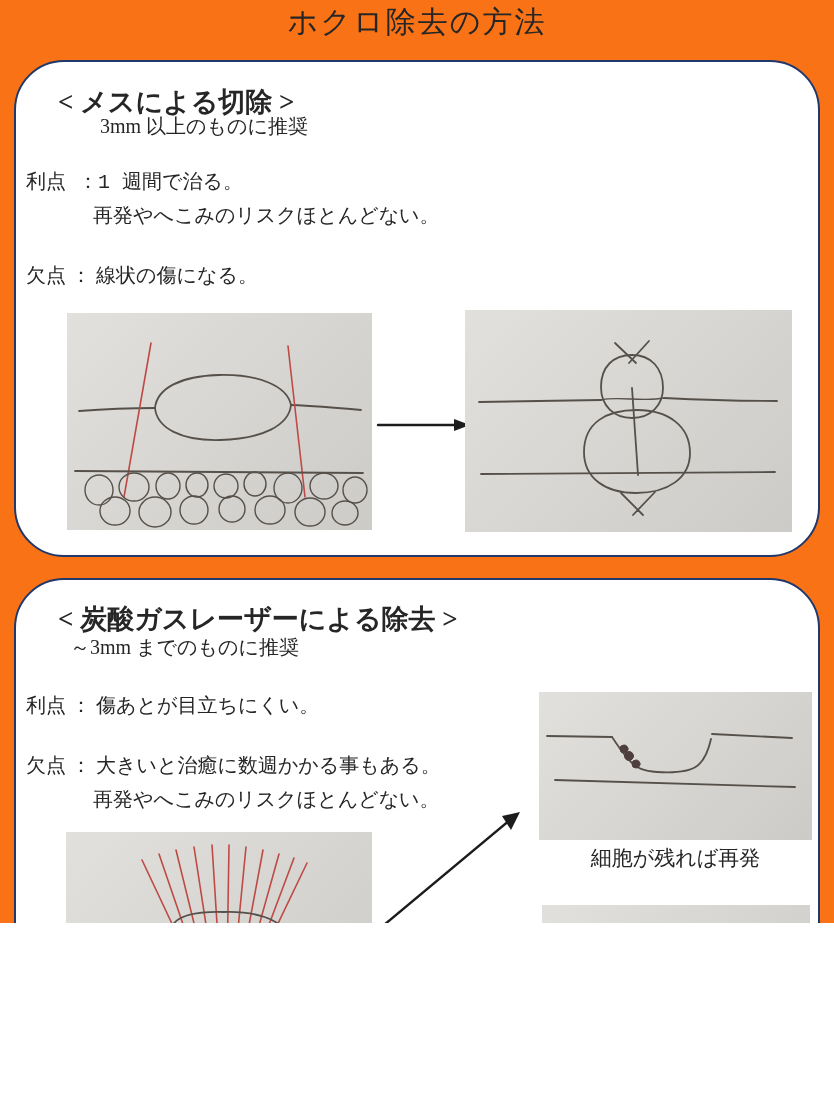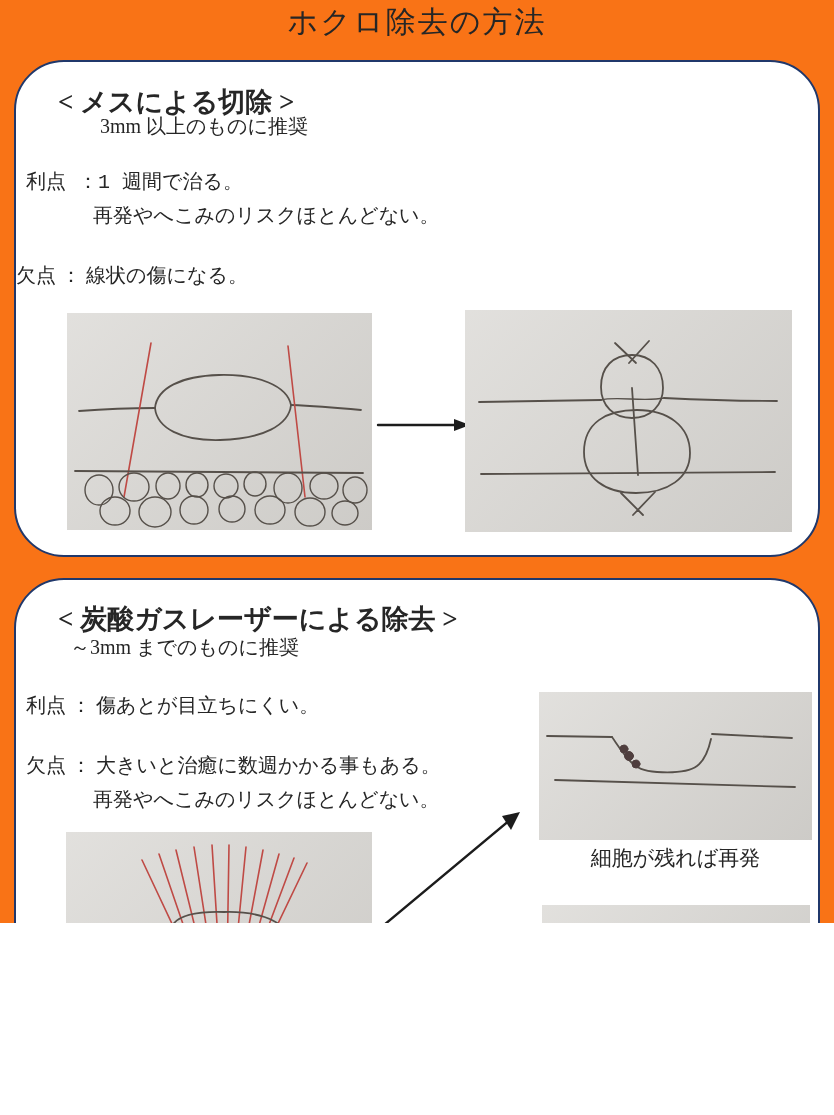--- a/index.html
+++ b/index.html
@@ -50,21 +50,21 @@
 <div class="page">
 
   <div class="title">ホクロ除去の方法</div>
 
   <div class="box box1">
     <div class="txt heading" style="left:42px; top:22px;">&lt; メスによる切除 &gt;</div>
     <div class="txt" style="left:68px; top:51px;margin-left:16px;">3mm 以上のものに推奨</div>
 
     <div class="txt" style="left:10px; top:106px;font-family:Liberation Mono, monospace;">利点 ：1 週間で治る。</div>
     <div class="txt" style="left:77px; top:140px;">再発やへこみのリスクほとんどない。</div>
-    <div class="txt" style="left:0; top:200px;">欠点 ： 線状の傷になる。</div>
+    <div class="txt" style="left:10px; top:200px;">欠点 ： 線状の傷になる。</div>
 
     <div class="photo" style="left:51px; top:251px; width:305px; height:217px;">
       <svg viewBox="0 0 305 217">
         <path class="ink" d="M12 98 C38 96 63 95 88 95"></path>
         <path class="ink" d="M224 92 C248 93 272 95 294 97"></path>
         <path class="ink" d="M88 95 C90 75 114 63 152 62 C192 61 220 73 224 92 C222 112 196 126 153 127 C114 128 90 115 88 95 Z"></path>
         <path class="red" d="M84 30 L57 184"></path>
         <path class="red" d="M221 33 L238 184"></path>
         <path class="ink" d="M8 158 L296 160"></path>
         <ellipse class="ink-thin" cx="32" cy="177" rx="14" ry="15"></ellipse>

